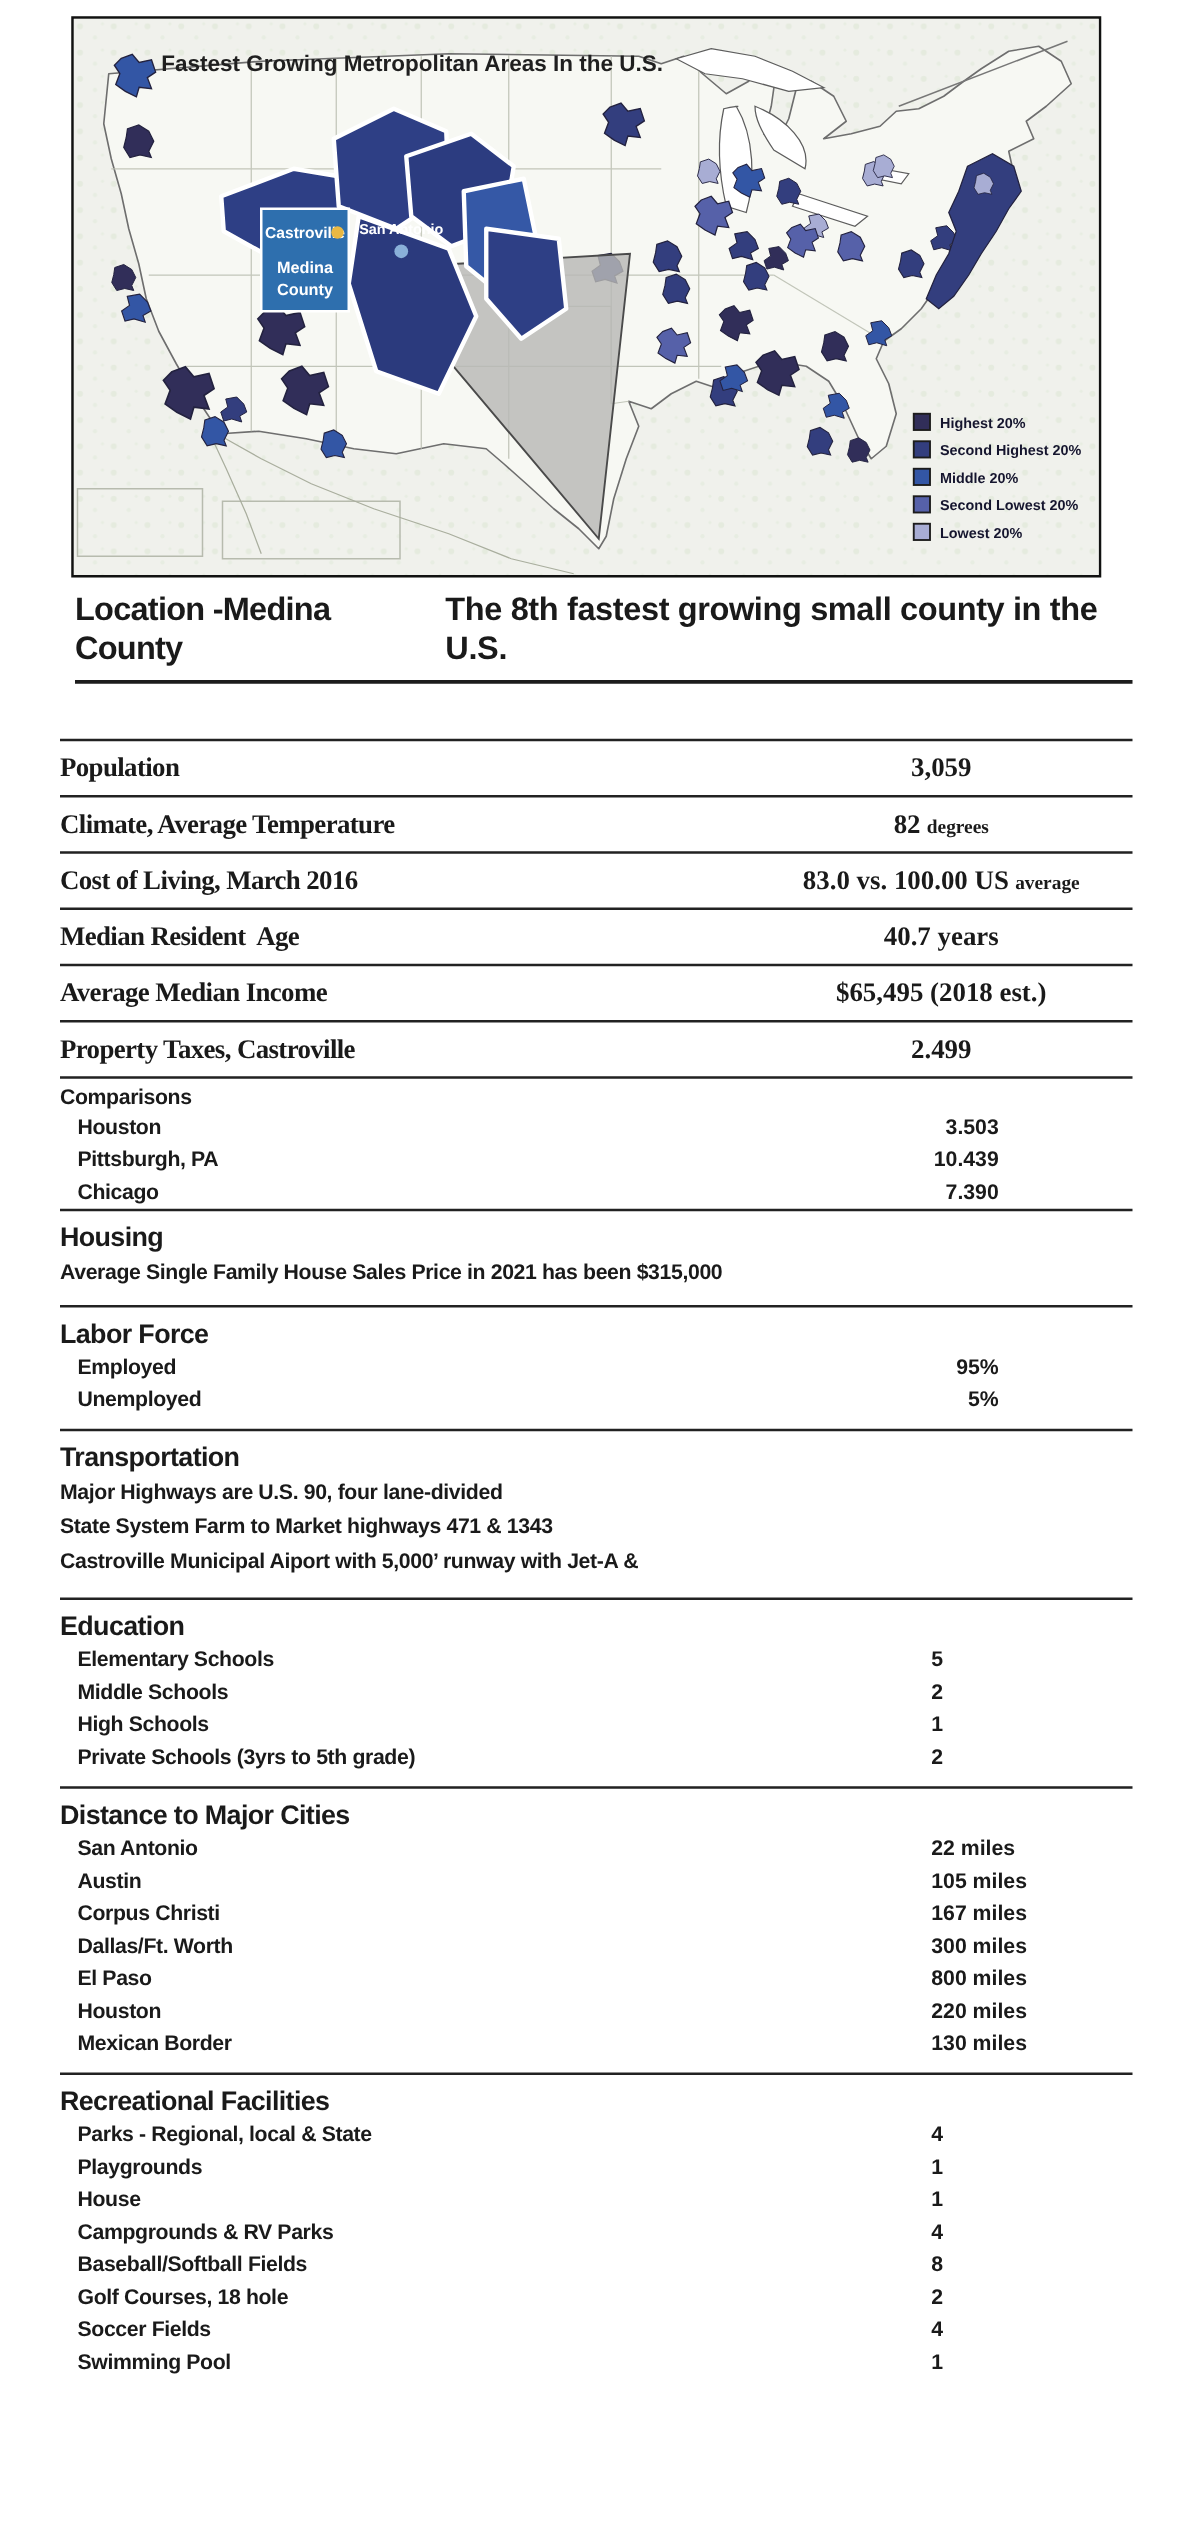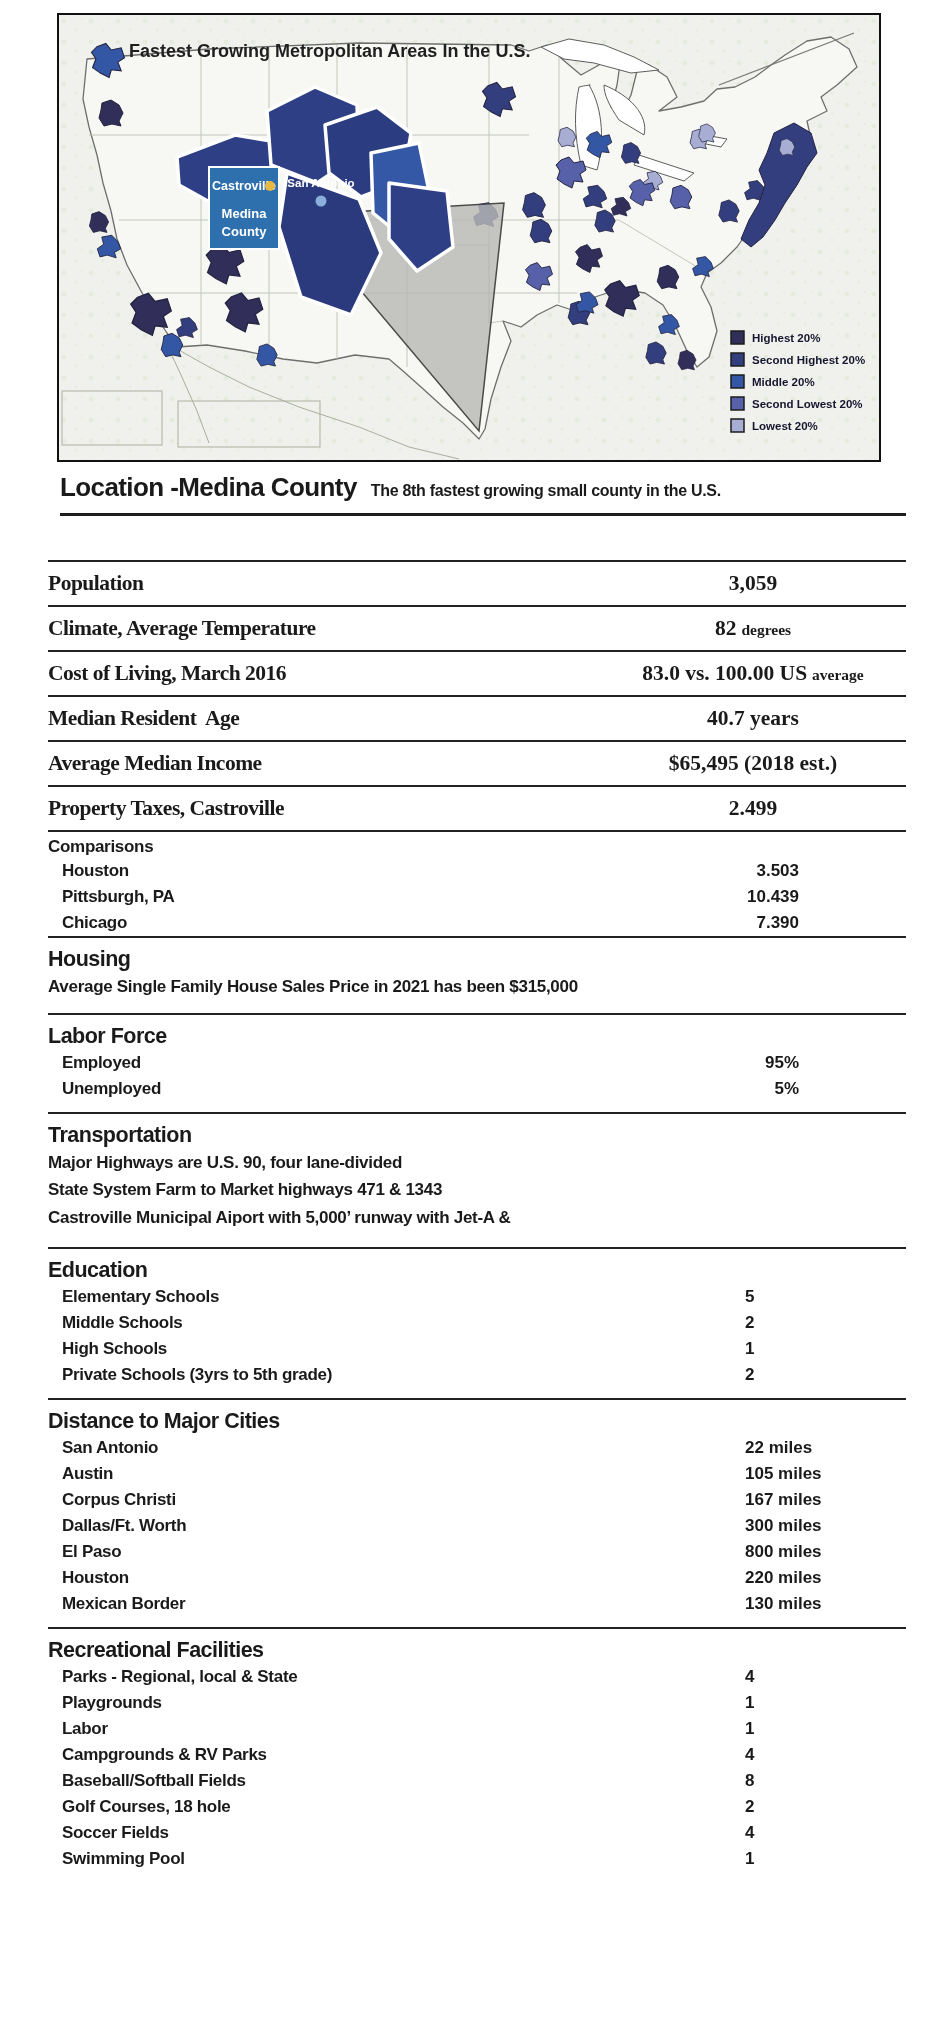--- a/index.html
+++ b/index.html
@@ -11,21 +11,21 @@
              border:2px solid #111;background:#f0f1ec;}
   .map-frame svg{display:block;width:820px;height:445px;}
   .map-frame text{font-family:"Liberation Sans",sans-serif;font-weight:bold;}
 
   
   .content{position:absolute;left:48px;top:462px;width:858px;}
 
   .loc-head{display:flex;align-items:baseline;margin-top:10px;
             padding-bottom:10px;border-bottom:3.5px solid #1d1d1d;margin-left:12px;}
   .loc-title{font-size:26px;font-weight:bold;letter-spacing:-0.6px;}
-  .loc-sub{font-size:16px;font-weight:bold;margin-left:14px;letter-spacing:-0.3px;}
+  .loc-sub{font-size:26px;font-weight:bold;margin-left:14px;letter-spacing:-0.3px;}
 
   .stats{margin-top:44px;font-family:Liberation Serif, serif;}
   .srow{display:flex;align-items:baseline;border-top:2.5px solid #222;padding:9px 0;}
   .slabel{flex:1;font-size:21.5px;font-weight:bold;letter-spacing:-0.5px;white-space:pre-wrap;}
   .sval{width:306px;text-align:center;font-size:21.5px;font-weight:bold;}
   .sval .suffix{font-size:15.5px;margin-left:5px;}
   .sval .suffix:empty{display:none;margin:0;}
 
   .block{border-top:2.5px solid #222;}
   .block.last{border-bottom:none;}
@@ -333,21 +333,21 @@
     <div class="sec-head">Recreational Facilities</div>
     <div class="lrow">
       <div class="llabel">Parks - Regional, local &amp; State</div>
       <div class="val-l">4</div>
     </div>
     <div class="lrow">
       <div class="llabel">Playgrounds</div>
       <div class="val-l">1</div>
     </div>
     <div class="lrow">
-      <div class="llabel">Labor</div>
+      <div class="llabel">House</div>
       <div class="val-l">1</div>
     </div>
     <div class="lrow">
       <div class="llabel">Campgrounds &amp; RV Parks</div>
       <div class="val-l">4</div>
     </div>
     <div class="lrow">
       <div class="llabel">Baseball/Softball Fields</div>
       <div class="val-l">8</div>
     </div>

